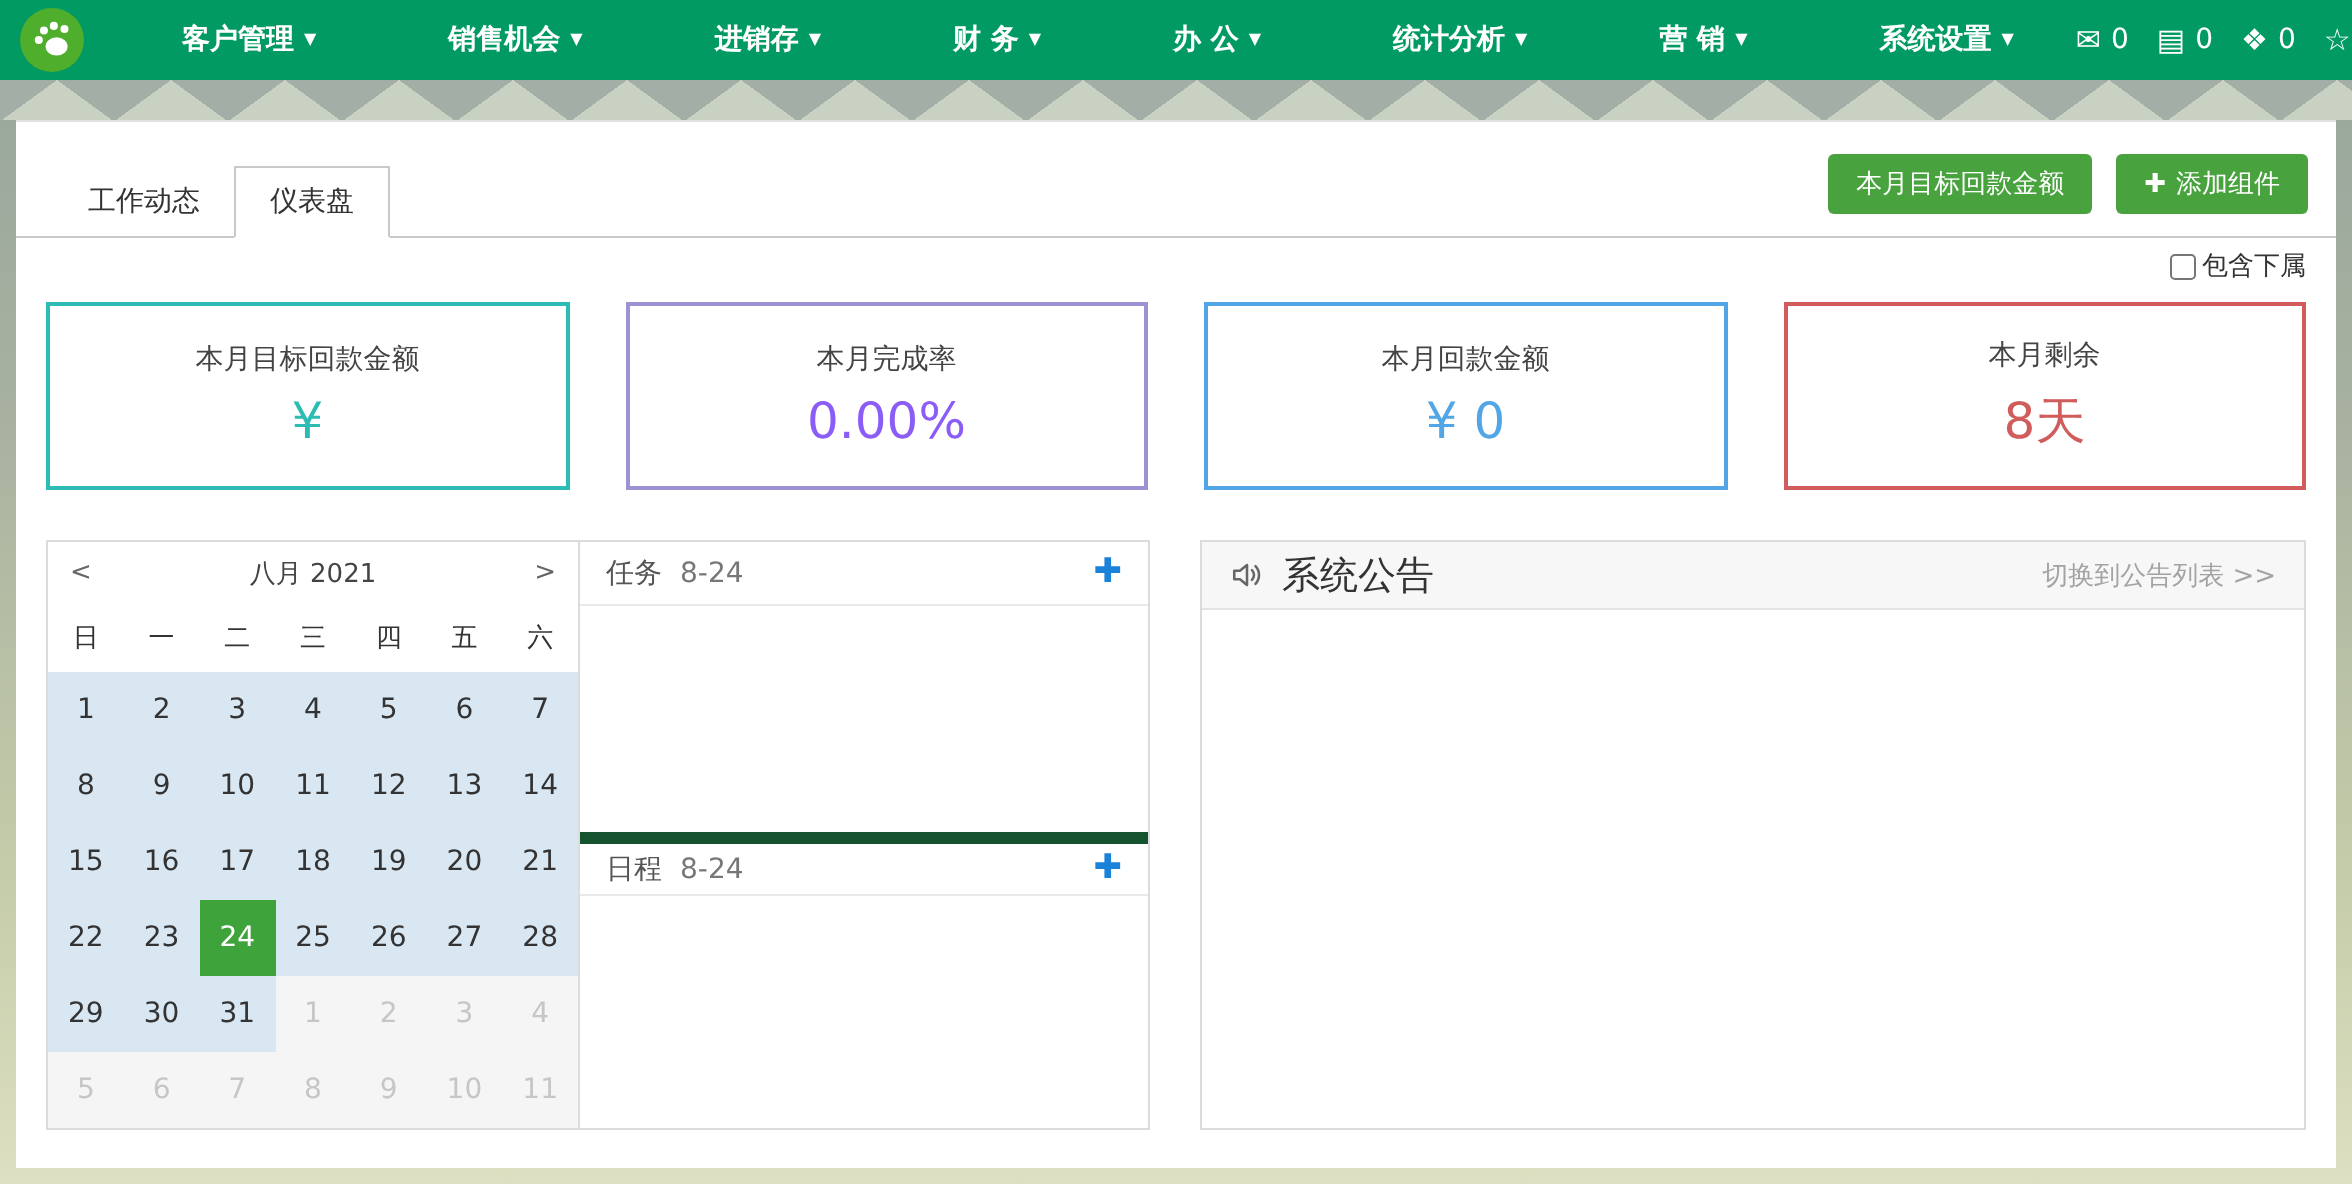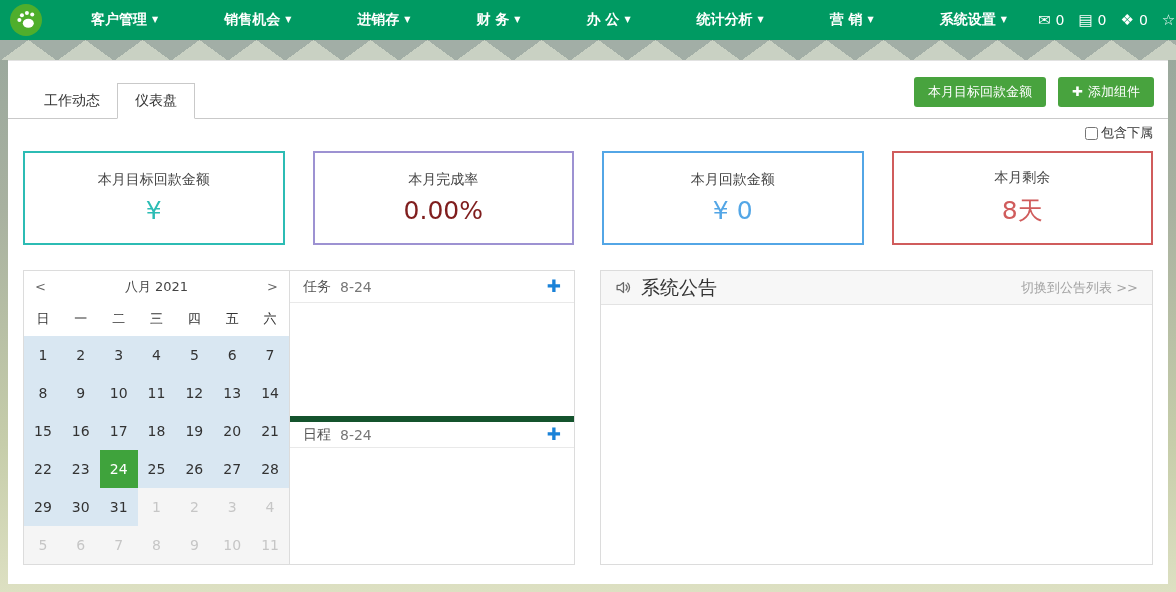--- a/index.html
+++ b/index.html
@@ -170,21 +170,21 @@
     <span>包含下属</span>
   </div>
 
   <div class="cards" id="cards">
       <div class="card" style="border-color: rgb(44, 188, 180);">
         <div class="card-title">本月目标回款金额</div>
         <div class="card-value" style="color: rgb(44, 188, 180);">¥</div>
       </div>
       <div class="card" style="border-color: rgb(157, 146, 210);">
         <div class="card-title">本月完成率</div>
-        <div class="card-value" style="color: #7f1d1d;">0.00%</div>
+        <div class="card-value" style="color: #8b5cf6;">0.00%</div>
       </div>
       <div class="card" style="border-color: rgb(83, 166, 230);">
         <div class="card-title">本月回款金额</div>
         <div class="card-value" style="color: rgb(83, 166, 230);">¥ 0</div>
       </div>
       <div class="card" style="border-color: rgb(208, 92, 92);">
         <div class="card-title">本月剩余</div>
         <div class="card-value" style="color: rgb(208, 92, 92);">8天</div>
       </div>
     </div>

